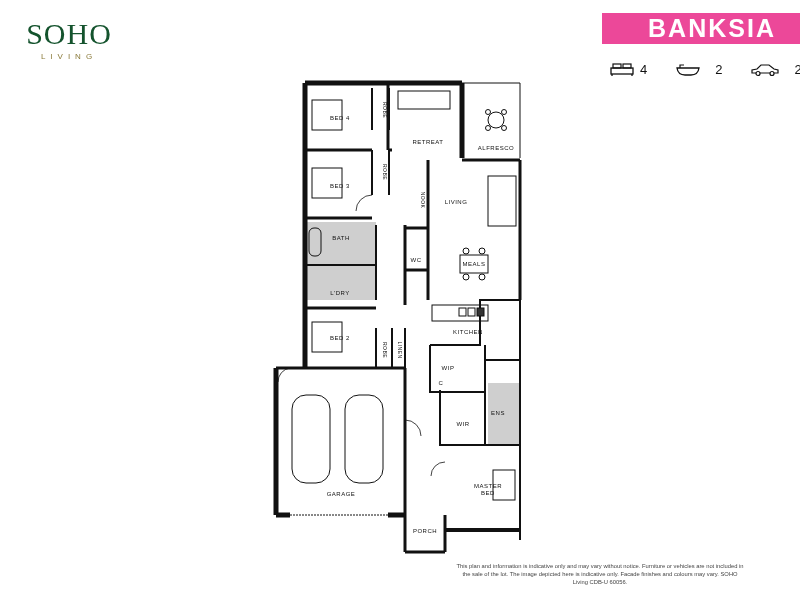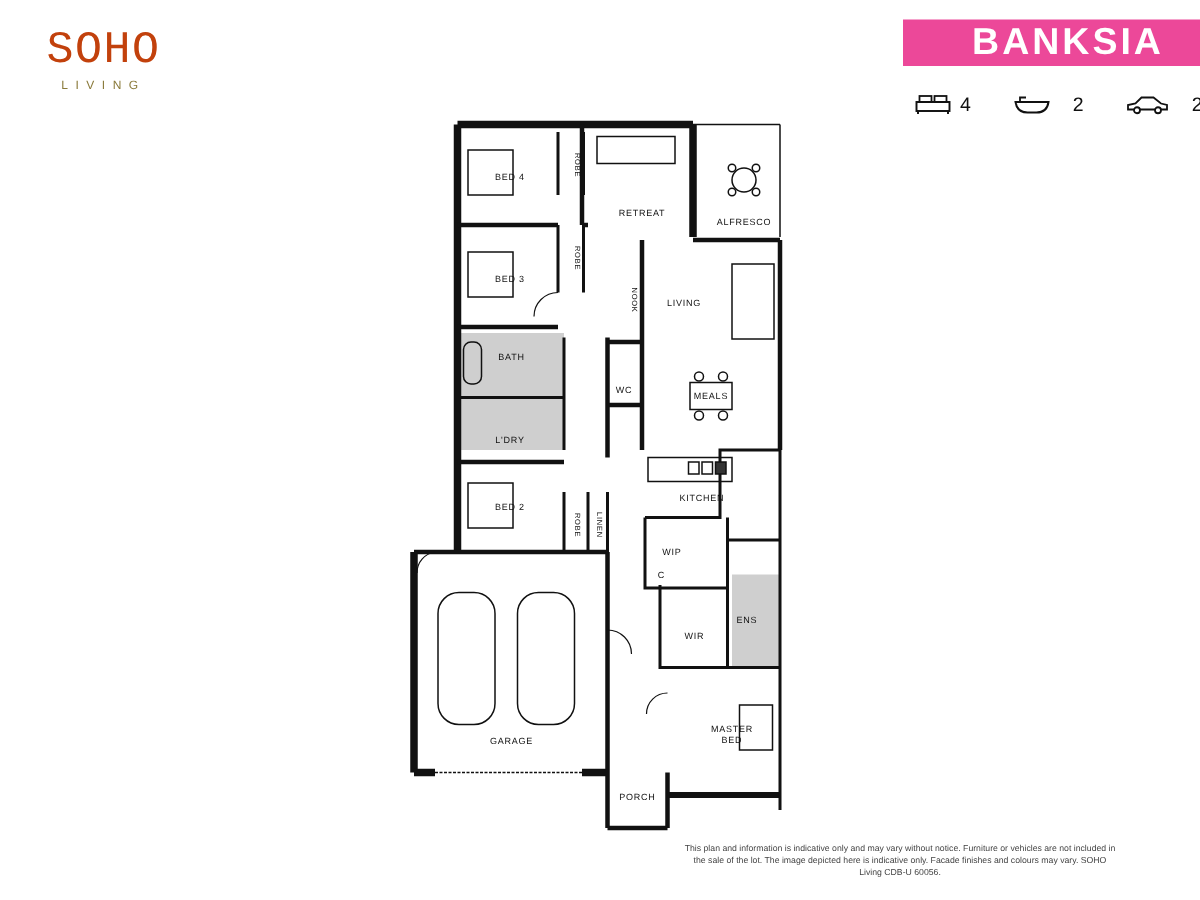--- a/index.html
+++ b/index.html
@@ -1,18 +1,18 @@
 <!DOCTYPE html>
 <html><head>
 <meta charset="utf-8">
 <style>
   html, body { margin:0; padding:0; background:#ffffff; }
   body { width:800px; height:600px; position:relative; overflow:hidden; font-family:"Liberation Sans", sans-serif; color:#111; }
   .logo { position:absolute; left:14px; top:18px; width:110px; text-align:center; }
-  .logo-main { font-family:Liberation Mono, monospace; font-size:30px; letter-spacing:1px; color:#c2410c; line-height:32px; }
+  .logo-main { font-family:Liberation Serif, serif; font-size:30px; letter-spacing:1px; color:#14532d; line-height:32px; }
   .logo-sub { font-size:8px; letter-spacing:5px; color:#8a7a3a; margin-top:2px; }
   .title-box { position:absolute; left:602px; top:13px; width:220px; height:31px; background:#ec4899; color:#fff; display:flex; align-items:center; justify-content:center; font-size:25px; font-weight:bold; letter-spacing:2px; }
   .features { position:absolute; left:610px; top:62px; display:flex; align-items:center; font-size:13px; }
   .feat { display:flex; align-items:center; margin-right:18px; }
   .feat svg { margin-right:6px; }
   .plan { position:absolute; left:0; top:0; }
   .room-label { font-size:6px; letter-spacing:0.5px; fill:#111; font-family:"Liberation Sans", sans-serif; }
   .disclaimer { position:absolute; left:455px; top:562px; width:290px; font-size:5.8px; line-height:8px; color:#444; text-align:center; }
 </style>
 </head>

